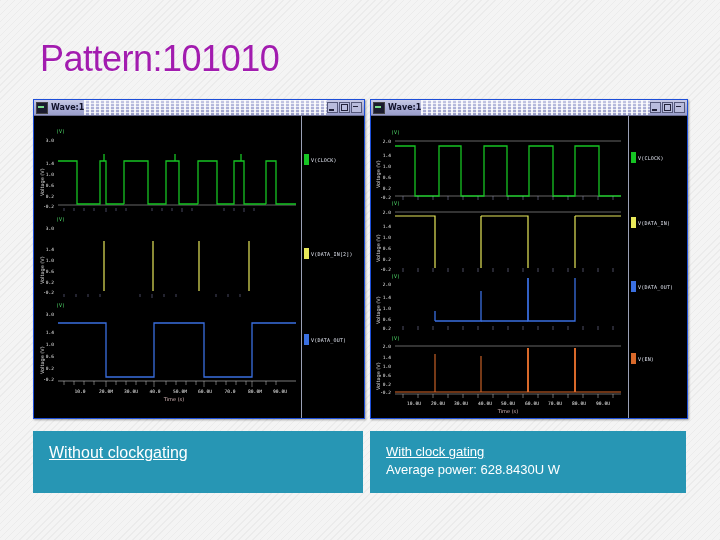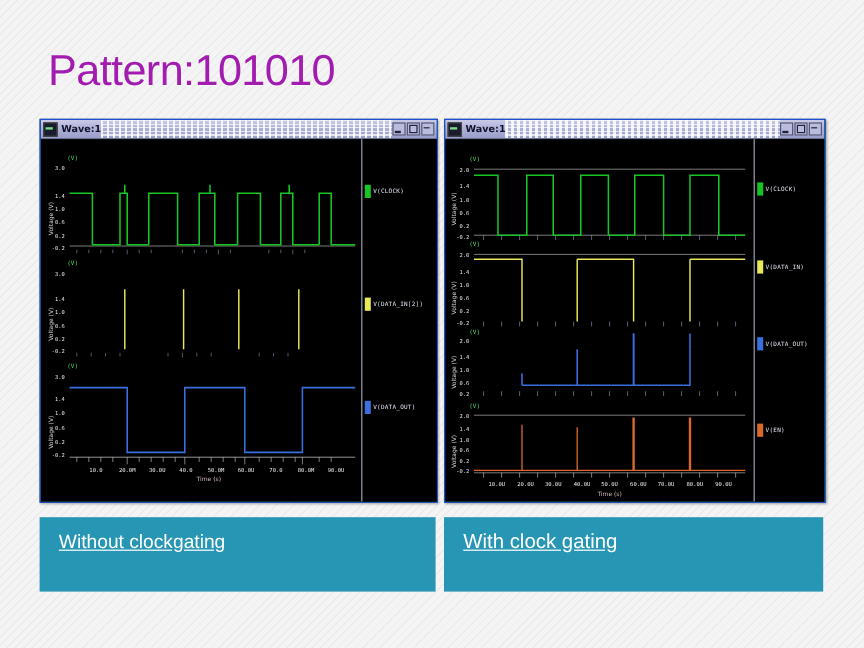--- a/index.html
+++ b/index.html
@@ -105,21 +105,21 @@
     position:absolute;
     background:#2796b4;
     color:#ffffff;
     padding:12px 0 12px 16px;
     box-sizing:border-box;
   }
   #caption-left{left:33px;top:431px;width:330px;height:62px;}
   #caption-right{left:370px;top:431px;width:316px;height:62px;}
   .caption .line1{font-size:16px;line-height:19px;white-space:nowrap;text-decoration:underline;}
   .caption .line2{font-size:16px;line-height:19px;white-space:nowrap;}
-  #caption-right .line1,#caption-right .line2{font-size:17px;line-height:18px;}
+  #caption-right .line1,#caption-right .line2{font-size:13px;line-height:18px;}
 </style>
 </head>
 <body>
 
 <div class="slide-bg"></div>
 
 <div class="slide-title">Pattern:101010</div>
 
 <div class="wave-window" id="wave-left">
   <div class="titlebar">
@@ -462,13 +462,14 @@
     </div>
   </div>
 </div>
 
 <div class="caption" id="caption-left">
   <div class="line1">Without clockgating</div>
 </div>
 
 <div class="caption" id="caption-right">
   <div class="line1">With clock gating</div>
+  <div class="line2">Average power: 628.8430U W</div>
 </div>
 
 </body></html>

